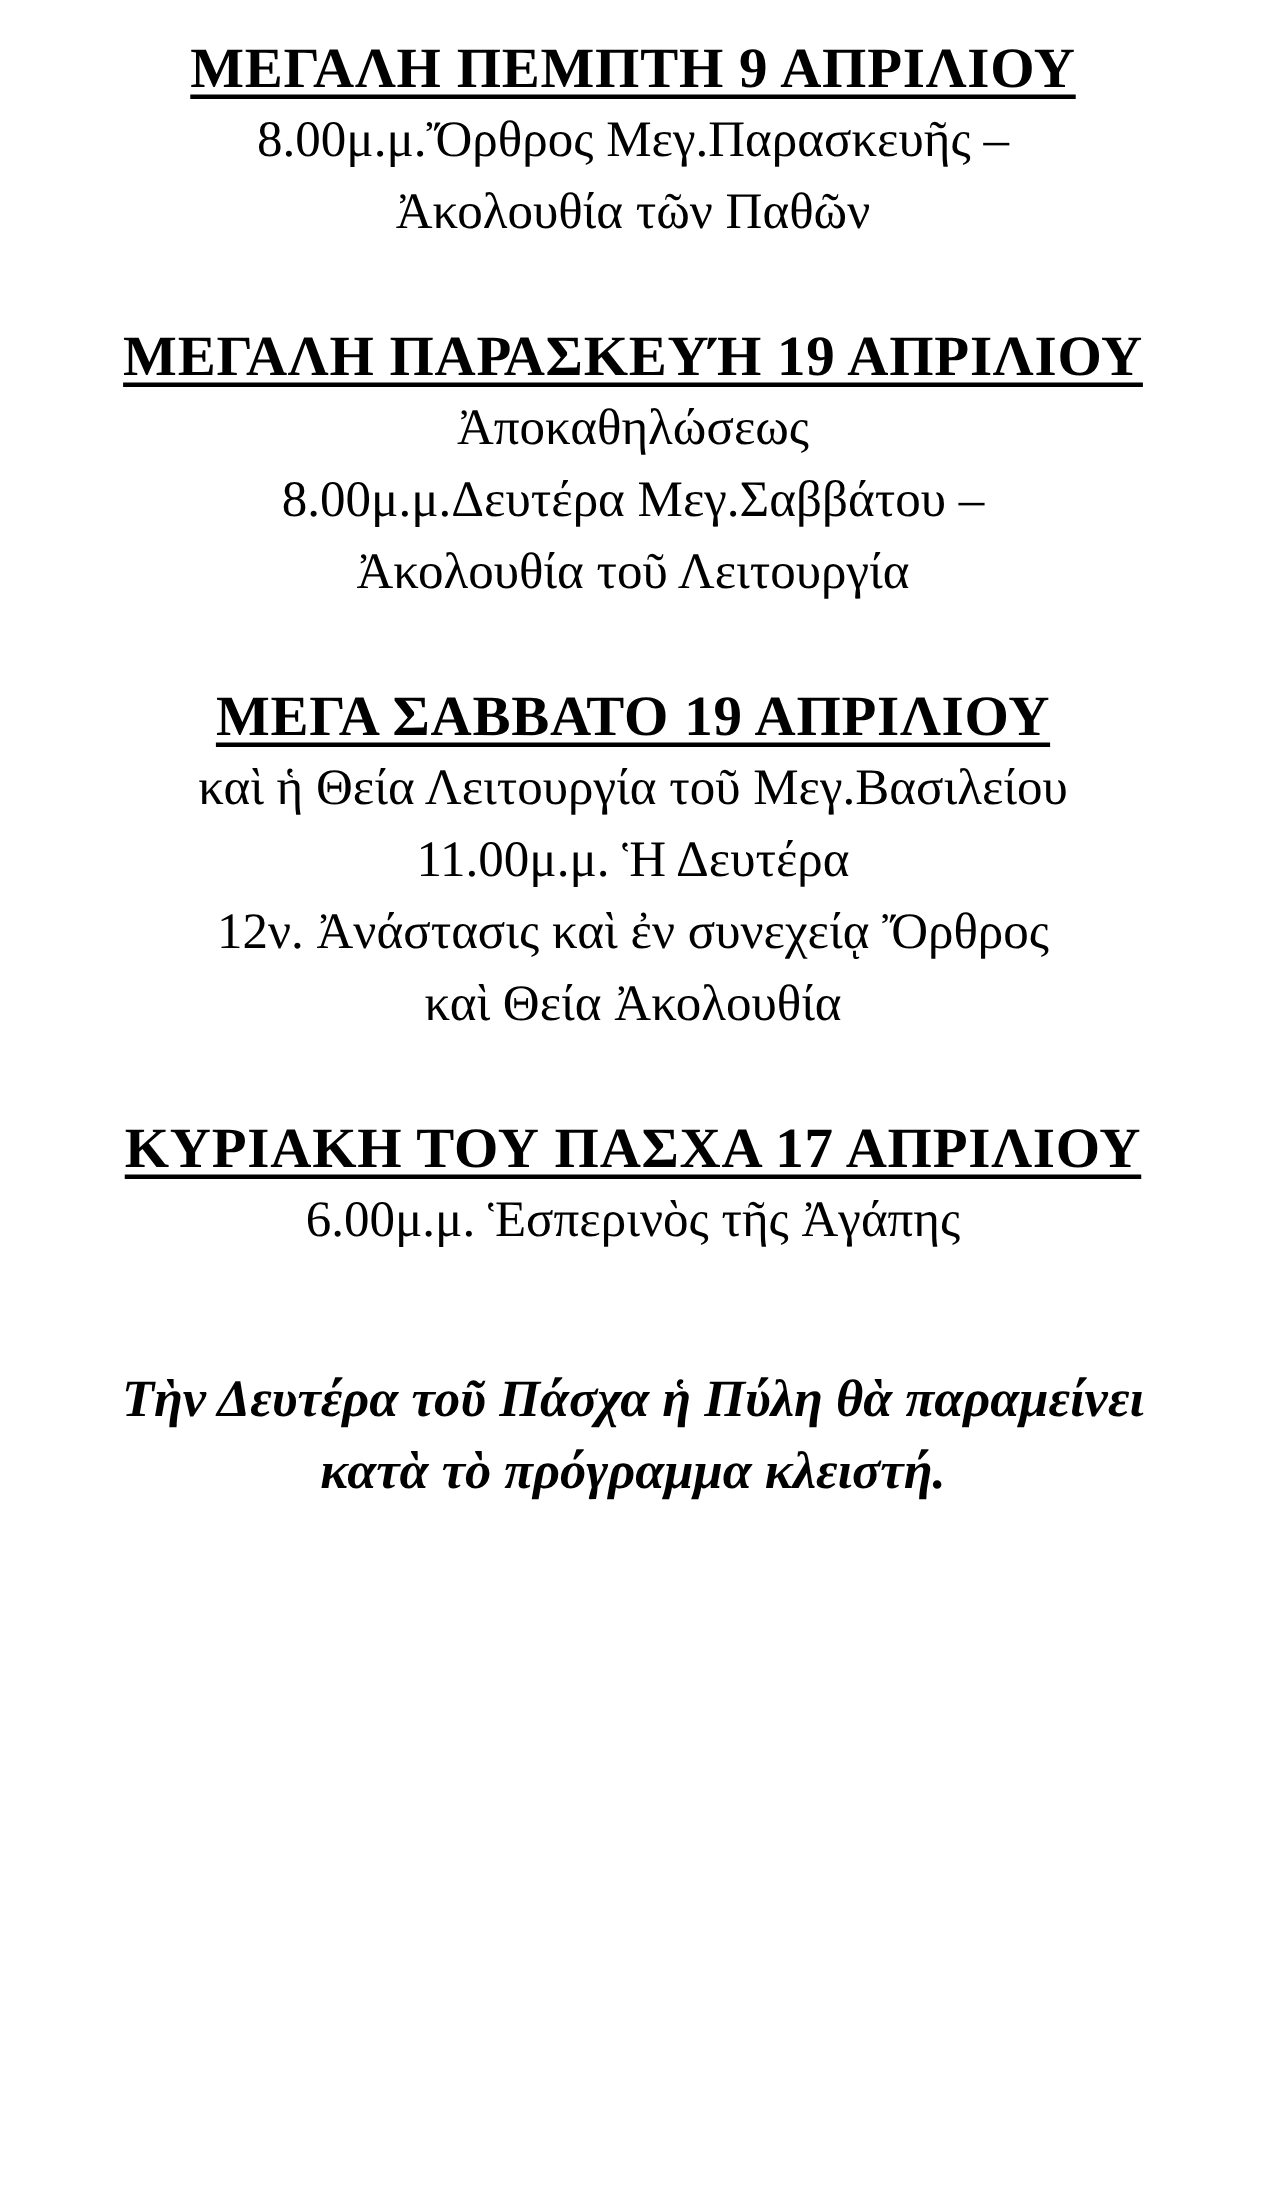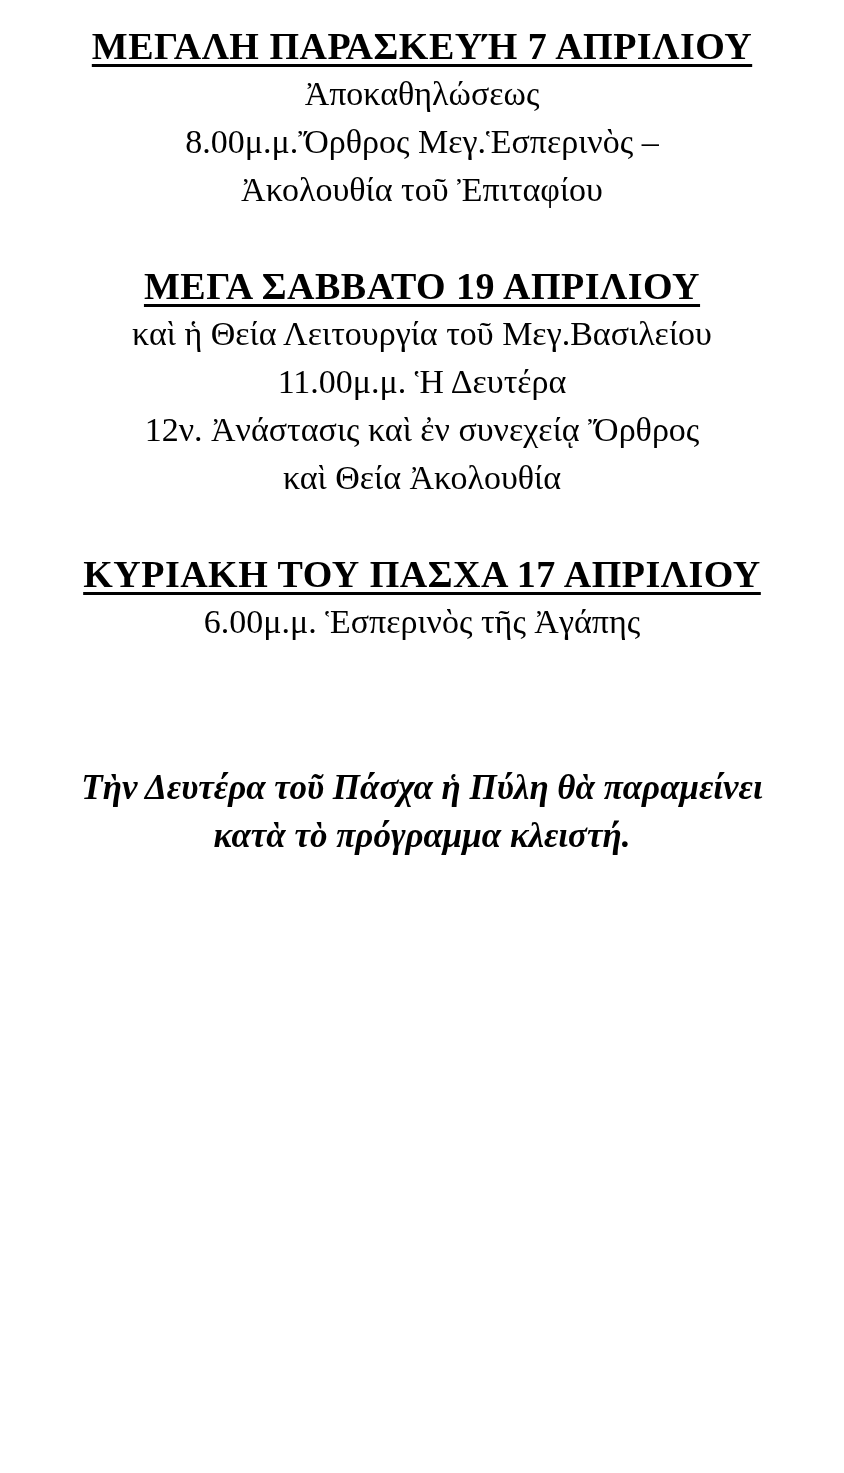--- a/index.html
+++ b/index.html
@@ -30,41 +30,46 @@
     text-underline-offset: 5px;
     letter-spacing: 0.5px;
     white-space: nowrap;
   }
   .line {
     font-size: 34px;
     line-height: 48px;
     white-space: nowrap;
   }
   .footnote {
-    margin-top: 118px;
+    margin-top: 71px;
   }
   .footnote .note-line {
     font-size: 35px;
     line-height: 48px;
     font-weight: bold;
     font-style: italic;
     white-space: nowrap;
   }
 </style>
 </head>
 <body>
 
 <div class="doc">
 
+  <div class="section">
+    <div class="heading">ΜΕΓΑΛΗ ΠΕΜΠΤΗ 9 ΑΠΡΙΛΙΟΥ</div>
+    <div class="line">8.00μ.μ.Ὄρθρος Μεγ.Παρασκευῆς –</div>
+    <div class="line">Ἀκολουθία τῶν Παθῶν</div>
+  </div>
 
   <div class="section">
-    <div class="heading">ΜΕΓΑΛΗ ΠΑΡΑΣΚΕΥΉ 7 ΑΠΡΙΛΙΟΥ</div>
+    <div class="heading">ΜΕΓΑΛΗ ΠΑΡΑΣΚΕΥΉ 19 ΑΠΡΙΛΙΟΥ</div>
     <div class="line">Ἀποκαθηλώσεως</div>
-    <div class="line">8.00μ.μ.Ὄρθρος Μεγ.Ἑσπερινὸς –</div>
-    <div class="line">Ἀκολουθία τοῦ Ἐπιταφίου</div>
+    <div class="line">8.00μ.μ.Δευτέρα Μεγ.Σαββάτου –</div>
+    <div class="line">Ἀκολουθία τοῦ Λειτουργία</div>
   </div>
 
   <div class="section">
     <div class="heading">ΜΕΓΑ ΣΑΒΒΑΤΟ 19 ΑΠΡΙΛΙΟΥ</div>
     <div class="line">καὶ ἡ Θεία Λειτουργία τοῦ Μεγ.Βασιλείου</div>
     <div class="line">11.00μ.μ. Ἡ Δευτέρα</div>
     <div class="line">12ν. Ἀνάστασις καὶ ἐν συνεχείᾳ Ὄρθρος</div>
     <div class="line">καὶ Θεία Ἀκολουθία</div>
   </div>
 

